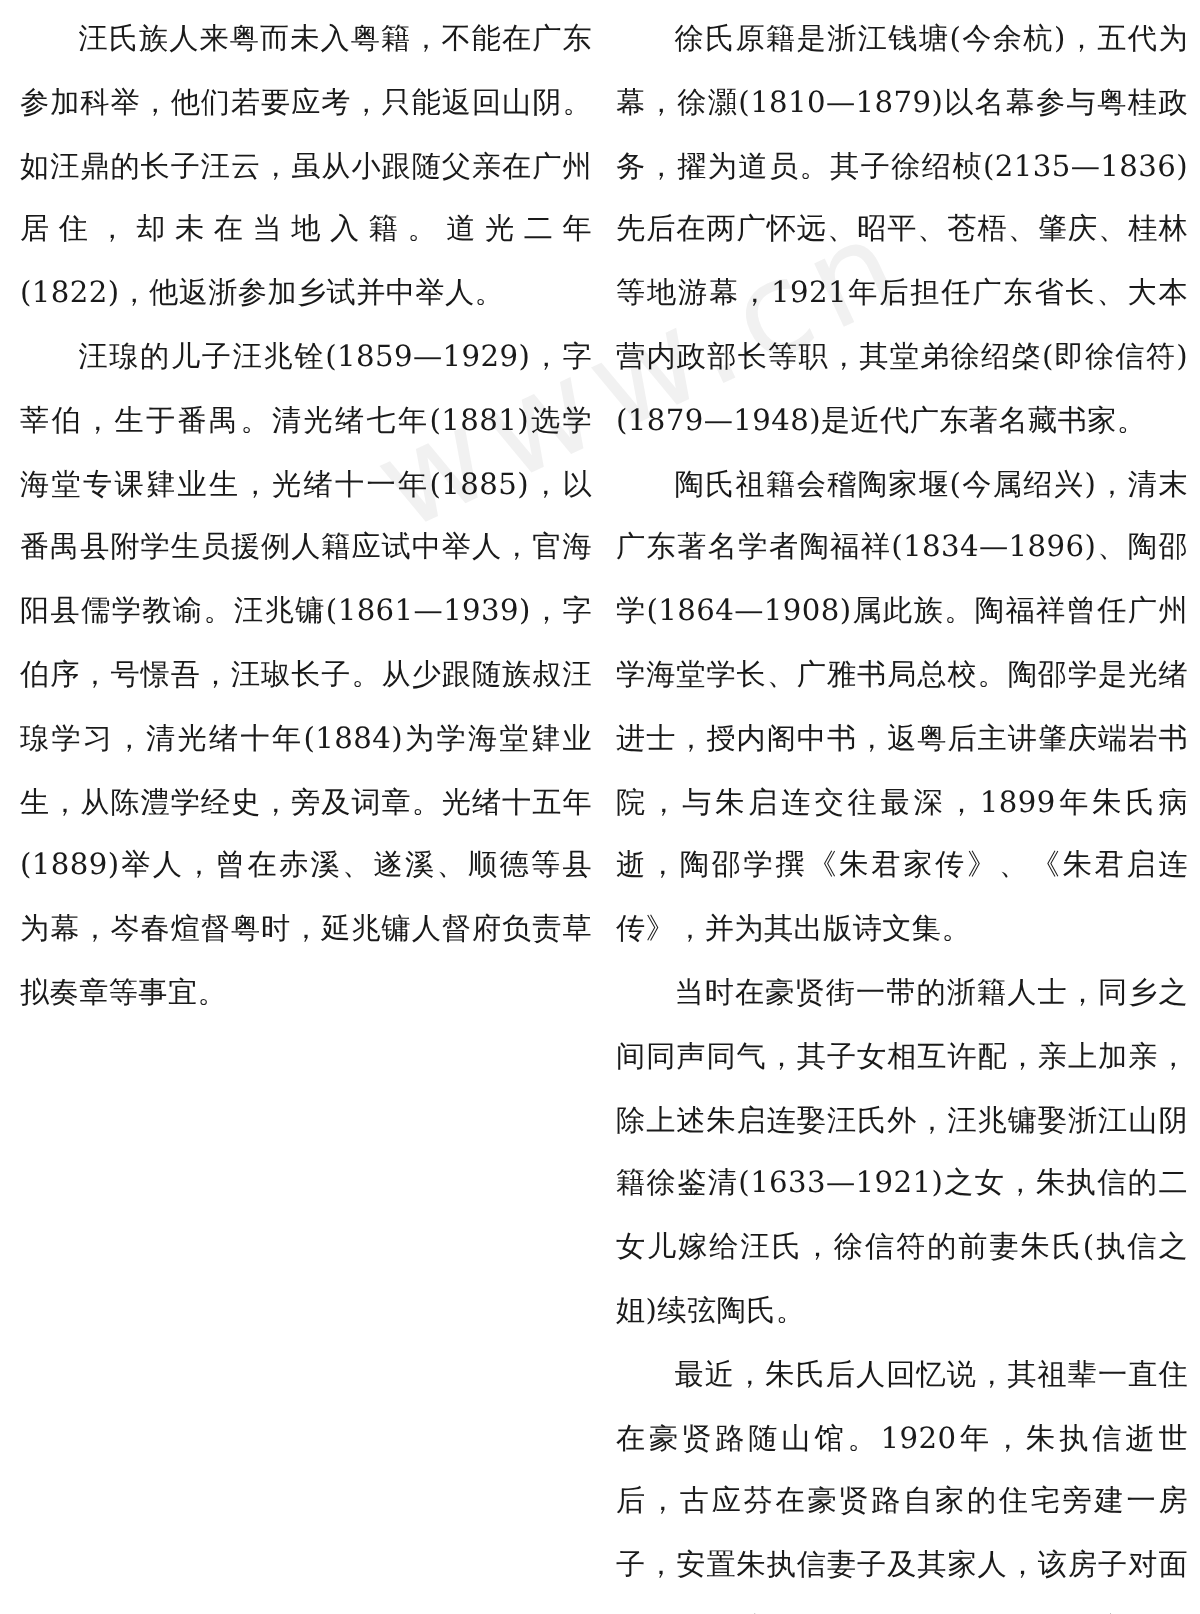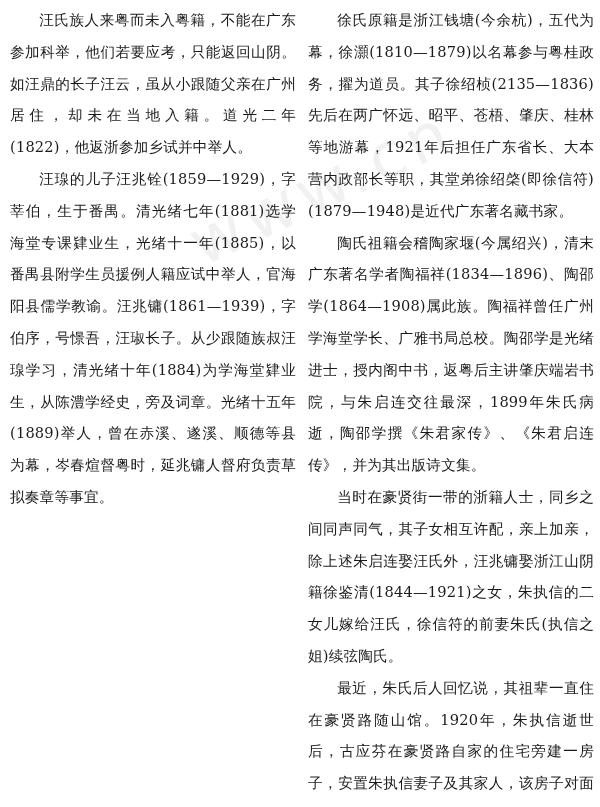--- a/index.html
+++ b/index.html
@@ -31,18 +31,18 @@
 
   <div class="col left">
     <p class="para">汪氏族人来粤而未入粤籍，不能在广东参加科举，他们若要应考，只能返回山阴。如汪鼎的长子汪云，虽从小跟随父亲在广州居住，却未在当地入籍。道光二年(1822)，他返浙参加乡试并中举人。</p>
     <p class="para">汪瑔的儿子汪兆铨(1859—1929)，字莘伯，生于番禺。清光绪七年(1881)选学海堂专课肄业生，光绪十一年(1885)，以番禺县附学生员援例人籍应试中举人，官海阳县儒学教谕。汪兆镛(1861—1939)，字伯序，号憬吾，汪琡长子。从少跟随族叔汪瑔学习，清光绪十年(1884)为学海堂肄业生，从陈澧学经史，旁及词章。光绪十五年(1889)举人，曾在赤溪、遂溪、顺德等县为幕，岑春煊督粤时，延兆镛人督府负责草拟奏章等事宜。</p>
 
   </div>
 
   <div class="col right">
     <p class="para">徐氏原籍是浙江钱塘(今余杭)，五代为幕，徐灝(1810—1879)以名幕参与粤桂政务，擢为道员。其子徐绍桢(2135—1836)先后在两广怀远、昭平、苍梧、肇庆、桂林等地游幕，1921年后担任广东省长、大本营内政部长等职，其堂弟徐绍棨(即徐信符)(1879—1948)是近代广东著名藏书家。</p>
     <p class="para">陶氏祖籍会稽陶家堰(今属绍兴)，清末广东著名学者陶福祥(1834—1896)、陶邵学(1864—1908)属此族。陶福祥曾任广州学海堂学长、广雅书局总校。陶邵学是光绪进士，授内阁中书，返粤后主讲肇庆端岩书院，与朱启连交往最深，1899年朱氏病逝，陶邵学撰《朱君家传》、《朱君启连传》，并为其出版诗文集。</p>
-    <p class="para">当时在豪贤街一带的浙籍人士，同乡之间同声同气，其子女相互许配，亲上加亲，除上述朱启连娶汪氏外，汪兆镛娶浙江山阴籍徐鉴清(1844—1921)之女，朱执信的二女儿嫁给汪氏，徐信符的前妻朱氏(执信之姐)续弦陶氏。</p>
+    <p class="para">当时在豪贤街一带的浙籍人士，同乡之间同声同气，其子女相互许配，亲上加亲，除上述朱启连娶汪氏外，汪兆镛娶浙江山阴籍徐鉴清(1633—1921)之女，朱执信的二女儿嫁给汪氏，徐信符的前妻朱氏(执信之姐)续弦陶氏。</p>
 
     <p class="para"><span>最近，朱氏后人回忆说，其祖辈一直住在豪贤路随山馆。1920年，朱执信逝世后，古应芬在豪贤路自家的住宅旁建一房子，安置朱执信妻子及其家人，该房子对面便是随山馆。此外据《汪精卫先生年谱》，20世纪30年代初，汪精卫父母均殁于“广东省城豪贤街寓所”，</span></p>
 
   </div>
 </div>
 
 </body></html>

